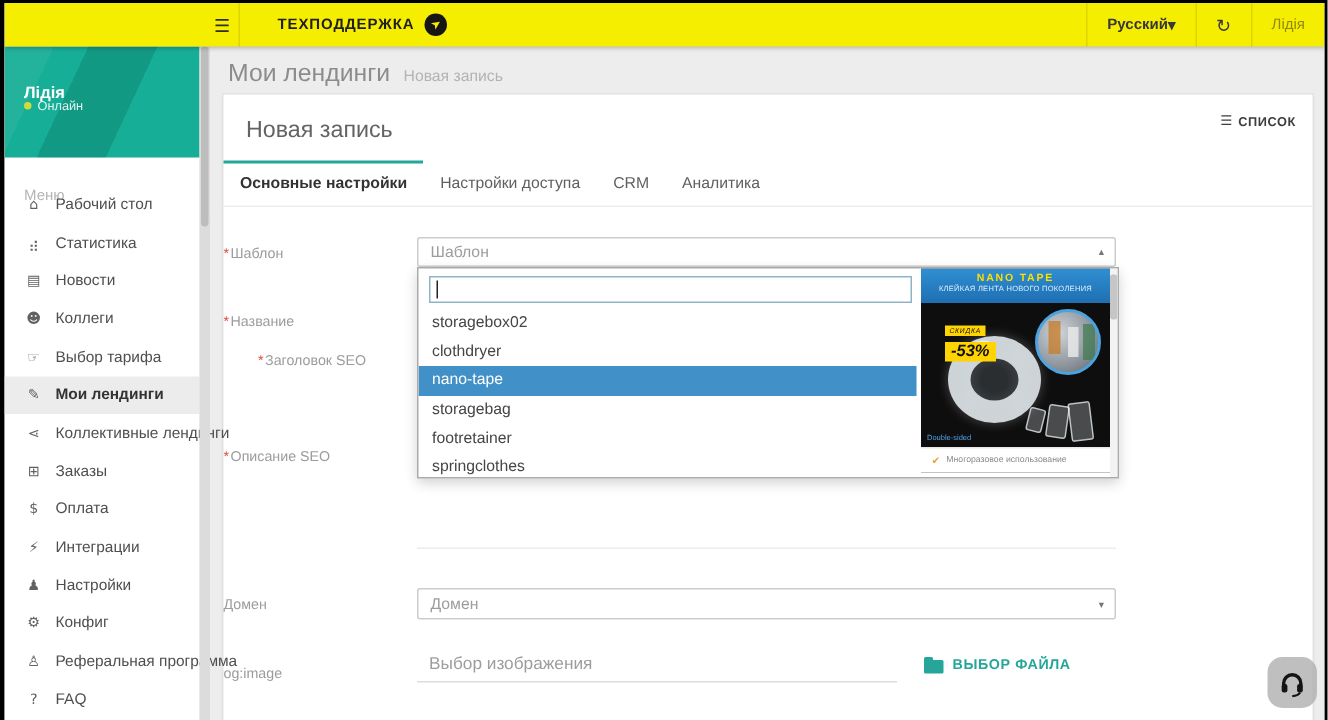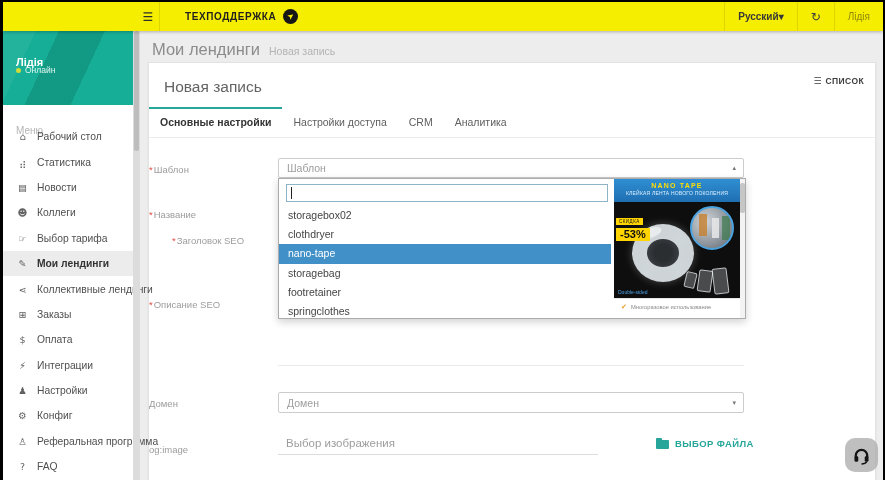--- a/index.html
+++ b/index.html
@@ -77,21 +77,21 @@
   .opt.hl { background:#4190c8; color:#fff; }
   .pscroll { position:absolute; right:0; top:0; bottom:0; width:5px; background:#f3f3f3; }
   .pscroll .thumb { position:absolute; top:4px; left:0; width:5px; height:30px; background:#c6c6c6; border-radius:2px; }
 
   
   .preview { position:absolute; left:335px; top:0; width:126px; height:136px; background:#0e0e0e; }
   .pv-head { height:23px; background:linear-gradient(180deg,#2f8fd2,#1f6fb2); text-align:center; padding-top:3px; }
   .pv-title { font-size:7px; font-weight:bold; color:#ffdf00; letter-spacing:1.2px; }
   .pv-sub { font-size:5px; color:#dcefff; letter-spacing:.2px; margin-top:1px; }
   .pv-body { position:relative; height:96px; overflow:hidden; }
-  .badge { position:absolute; left:2px; top:7px; }
+  .badge { position:absolute; left:16px; top:7px;font-style:italic; }
   .badge .b1 { display:inline-block; background:#ffd400; color:#111; font-size:4.5px; padding:1px 3px; letter-spacing:.5px; }
   .badge .b2 { background:#ffd400; color:#111; font-size:11px; font-weight:800; padding:0 4px 1px 4px; margin-top:1px; width:max-content; }
   .inset { position:absolute; right:6px; top:4px; width:44px; height:44px; border-radius:50%; border:2px solid #4aa3e0;
     background:radial-gradient(circle at 35% 35%, #cfd5da, #8d949b 60%, #5c636a); overflow:hidden; }
   .inset i { position:absolute; display:block; }
   .inset .c1 { left:7px; top:6px; width:8px; height:22px; background:#c77f2e; opacity:.8; }
   .inset .c2 { left:20px; top:10px; width:7px; height:20px; background:#e8e8e8; opacity:.85; }
   .inset .c3 { left:30px; top:8px; width:8px; height:24px; background:#3d7a4e; opacity:.7; }
   .roll { position:absolute; left:18px; top:22px; width:62px; height:58px; border-radius:50%;
     border:15px solid rgba(223,229,233,.9); background:radial-gradient(circle,#2a2e31 40%, #45494d); box-shadow:0 0 8px rgba(255,255,255,.25); }
@@ -102,21 +102,21 @@
   .s3 { right:44px; bottom:10px; width:11px; height:16px; transform:rotate(14deg); }
   .pv-note { position:absolute; left:4px; bottom:3px; font-size:5px; color:#4da2e8; }
   .pv-foot { height:17px; background:#fff; display:flex; align-items:center; gap:4px; padding-left:7px; border-top:1px solid #e8e8e8; }
   .pv-check { color:#f0a12c; font-size:7px; font-family:"DejaVu Sans",sans-serif; }
   .pv-feature { font-size:5.8px; color:#8a8a8a; }
 
   .hr-line { position:absolute; left:129px; top:302px; width:466px; height:1px; background:#ececec; }
 
   .og-ph { position:absolute; left:137px; top:374px; font-size:11.5px; color:#9d9d9d; }
   .og-line { position:absolute; left:129px; top:391px; width:320px; height:1px; background:#ddd; }
-  .file-btn { position:absolute; left:467px; top:375px; display:flex; align-items:center; gap:6px;margin-left:40px; }
+  .file-btn { position:absolute; left:467px; top:375px; display:flex; align-items:center; gap:6px; }
   .folder { position:relative; width:13px; height:9px; background:#26a69a; border-radius:1px; margin-top:2px; }
   .folder:before { content:""; position:absolute; left:0; top:-2px; width:6px; height:3px; background:#26a69a; border-radius:1px 1px 0 0; }
   .file-btn .tx { font-size:9.5px; font-weight:bold; color:#26a69a; letter-spacing:.4px; }
 
   
   .chat { position:absolute; left:842px; top:436px; width:33px; height:34px; border-radius:10px; background:rgba(175,175,175,.8); display:flex; align-items:center; justify-content:center; z-index:40; }
 </style>
 </head>
 <body>
 

